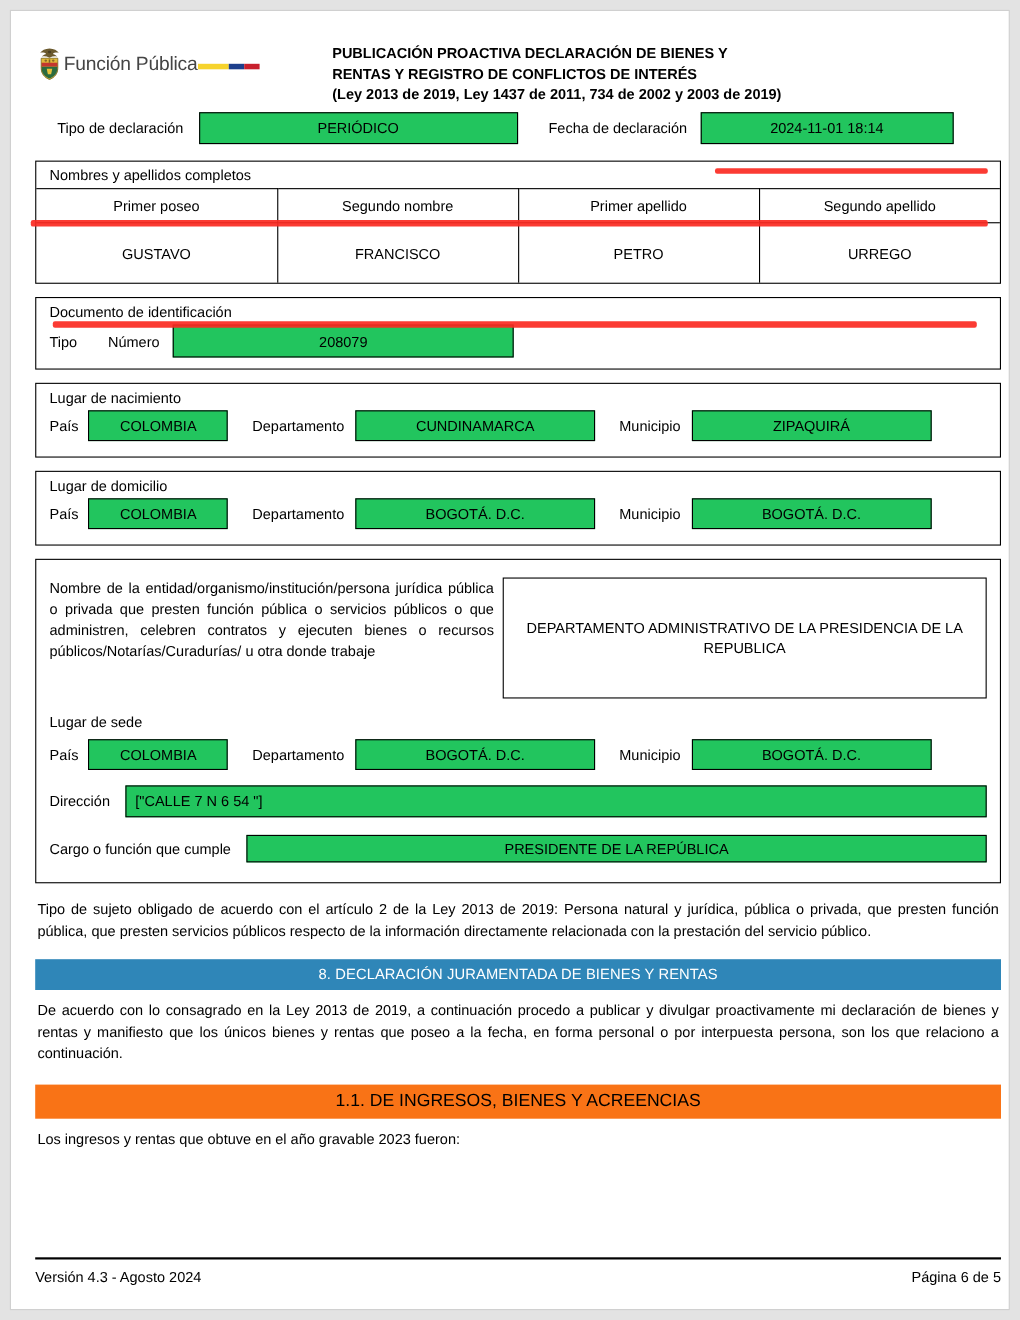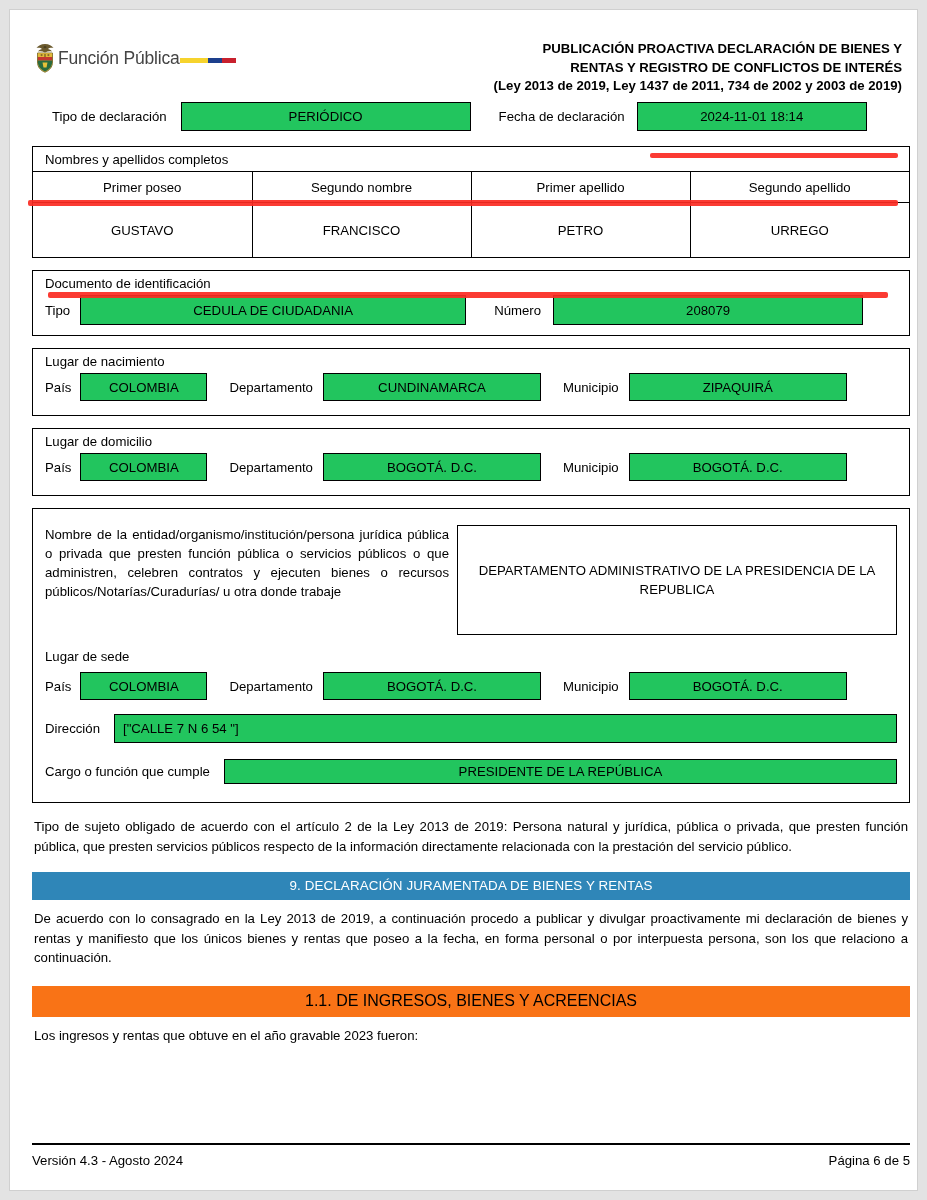--- a/index.html
+++ b/index.html
@@ -70,21 +70,21 @@
     height: 5px;
     display: flex;
   }
   .flagbar i { display: block; height: 100%; }
   .fb-y { width: 50%; background: #f6d32d; }
   .fb-b { width: 25%; background: #1d3f8c; }
   .fb-r { width: 25%; background: #c8202d; }
 
   .header-title {
     flex: 1;
-    text-align: right;
+    text-align: left;
     font-size: 13.2px;
     line-height: 18.5px;
     font-weight: bold;
     padding-right: 8px;
     padding-top: 2px;
   }
 
   
   .row {
     display: flex;
@@ -330,21 +330,20 @@
           <td>URREGO</td>
         </tr>
       </tbody>
         </table>
     </div>
 
     <div class="group">
       <div class="group-title">Documento de identificación</div>
       <div class="row doc-row">
         <span class="lbl">Tipo</span>
-        <span class="box dv1">CEDULA DE CIUDADANIA</span>
         <span class="lbl dl2">Número</span>
         <span class="box dv2">208079</span>
       </div>
     </div>
 
     <div class="group">
       <div class="group-title">Lugar de nacimiento</div>
       <div class="row place-row">
         <span class="lbl">País</span>
         <span class="box p1">COLOMBIA</span>
@@ -386,21 +385,21 @@
         <span class="box dirbox">["CALLE 7 N 6  54  "]</span>
       </div>
       <div class="row cargo-row">
         <span class="lbl">Cargo o función que cumple</span>
         <span class="box cargobox">PRESIDENTE DE LA REPÚBLICA</span>
       </div>
     </div>
 
     <div class="para">Tipo de sujeto obligado de acuerdo con el artículo 2 de la Ley 2013 de 2019: Persona natural y jurídica, pública o privada, que presten función pública, que presten servicios públicos respecto de la información directamente relacionada con la prestación del servicio público.</div>
 
-    <div class="banner-blue">9. DECLARACIÓN JURAMENTADA DE BIENES Y RENTAS</div>
+    <div class="banner-blue">8. DECLARACIÓN JURAMENTADA DE BIENES Y RENTAS</div>
     <div class="para para-tight">De acuerdo con lo consagrado en la Ley 2013 de 2019, a continuación procedo a publicar y divulgar proactivamente mi declaración de bienes y rentas y manifiesto que los únicos bienes y rentas que poseo a la fecha, en forma personal o por interpuesta persona, son los que relaciono a continuación.</div>
 
     <div class="banner-gray">1.1. DE INGRESOS, BIENES Y ACREENCIAS</div>
     <div class="para para-tight">Los ingresos y rentas que obtuve en el año gravable 2023 fueron:</div>
 
   </div>
 
   <div class="footer">
     <div class="footer-rule"></div>
     <div class="footer-inner">

